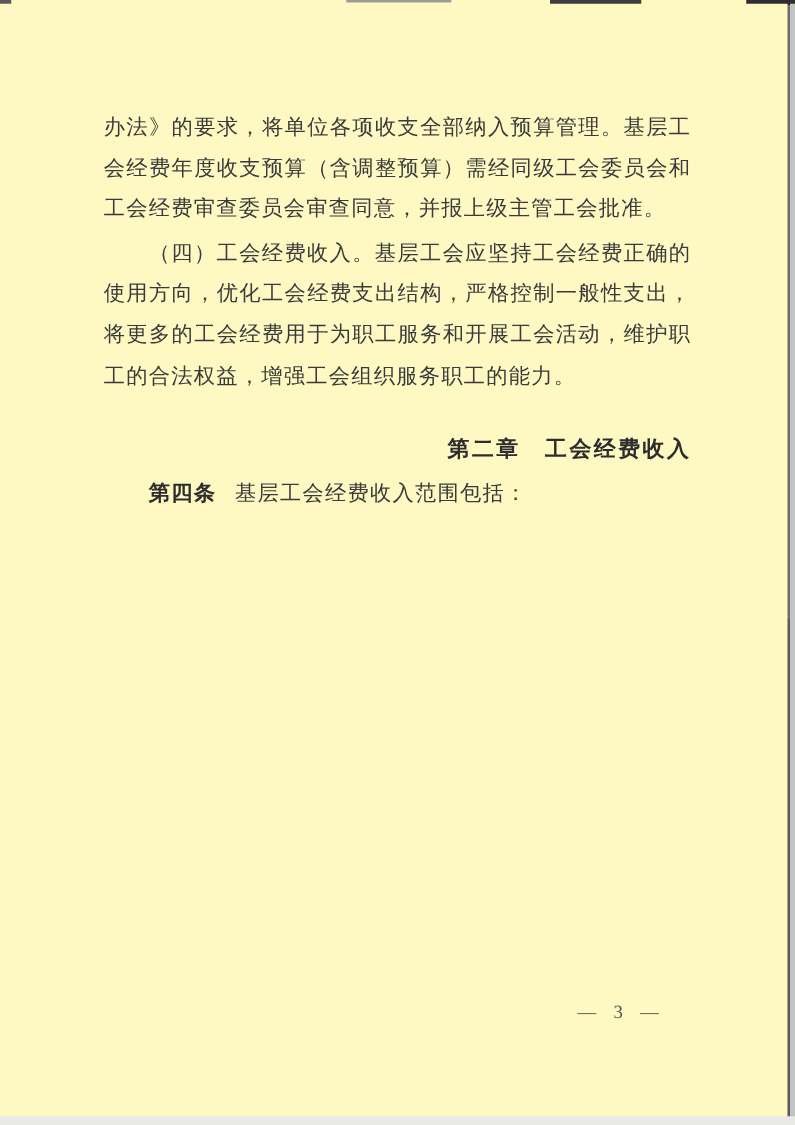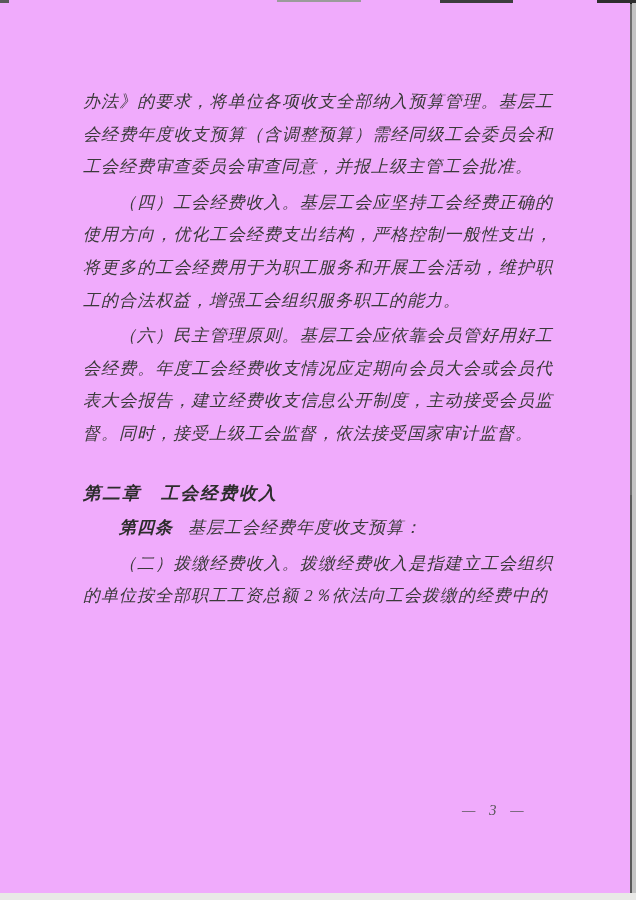--- a/index.html
+++ b/index.html
@@ -10,22 +10,21 @@
     width: 636px;
     height: 900px;
     position: relative;
     background: #ffffff;
     overflow: hidden;
     font-family: "Liberation Serif", "DejaVu Serif", serif;
   }
   .page {
     position: absolute;
     inset: 0;
-    background: #f0abfc;
-    font-style: italic;
+    background: #fef9c3;
   }
   
   .content {
     position: absolute;
     left: 83px;
     top: 86px;
     width: 470px;
     color: #3a3a3a;
     font-size: 17px;
     line-height: 32.6px;
@@ -37,21 +36,21 @@
     margin: 0 0 3px 0;
   }
   .content p.ind {
     text-indent: 36px;
   }
   .chapter {
     margin: 26px 0 3px 0;
     font-size: 17.5px;
     font-weight: bold;
     color: #2d2d2d;
-    text-align: left;
+    text-align: right;
     text-indent: 0;
     letter-spacing: 2px;
     line-height: 32.6px;
   }
   .article-label {
     font-weight: bold;
     color: #2d2d2d;
     margin-right: 15px;
     margin-top: 32px;
   }
@@ -81,29 +80,27 @@
   .edge-bottom { left: 0; top: 893px; width: 636px; height: 7px; background: #e9e9e7; }
 </style>
 </head>
 <body>
 
 <div class="page">
 
   <div class="content">
     <p class="body-par">办法》的要求，将单位各项收支全部纳入预算管理。基层工会经费年度收支预算（含调整预算）需经同级工会委员会和工会经费审查委员会审查同意，并报上级主管工会批准。</p>
     <p class="body-par ind">（四）工会经费收入。基层工会应坚持工会经费正确的使用方向，优化工会经费支出结构，严格控制一般性支出，将更多的工会经费用于为职工服务和开展工会活动，维护职工的合法权益，增强工会组织服务职工的能力。</p>
-    <p class="body-par ind">（六）民主管理原则。基层工会应依靠会员管好用好工会经费。年度工会经费收支情况应定期向会员大会或会员代表大会报告，建立经费收支信息公开制度，主动接受会员监督。同时，接受上级工会监督，依法接受国家审计监督。</p>
 
     <h2 class="chapter">第二章　工会经费收入</h2>
 
     <p class="body-par ind">
-      <span class="article-label">第四条</span><span>基层工会经费年度收支预算：</span>
+      <span class="article-label">第四条</span><span>基层工会经费收入范围包括：</span>
     </p>
 
-    <p class="body-par ind">（二）拨缴经费收入。拨缴经费收入是指建立工会组织的单位按全部职工工资总额 2％依法向工会拨缴的经费中的</p>
   </div>
 
   <div class="footer">— 3 —</div>
 
   <div class="artifact edge-right-line"></div>
   <div class="artifact edge-right-strip"></div>
   <div class="artifact edge-top-a"></div>
   <div class="artifact edge-top-b"></div>
   <div class="artifact edge-top-corner"></div>
   <div class="artifact edge-top-left"></div>

